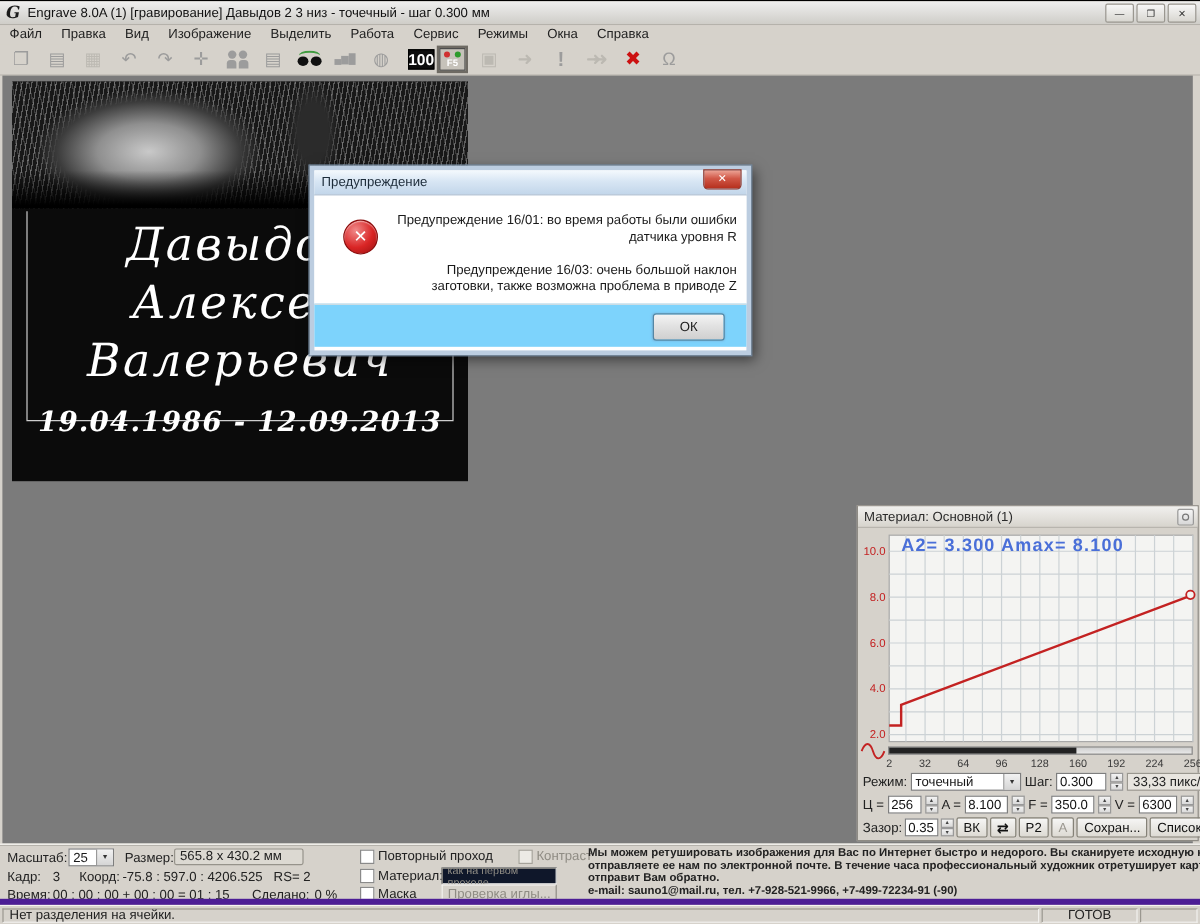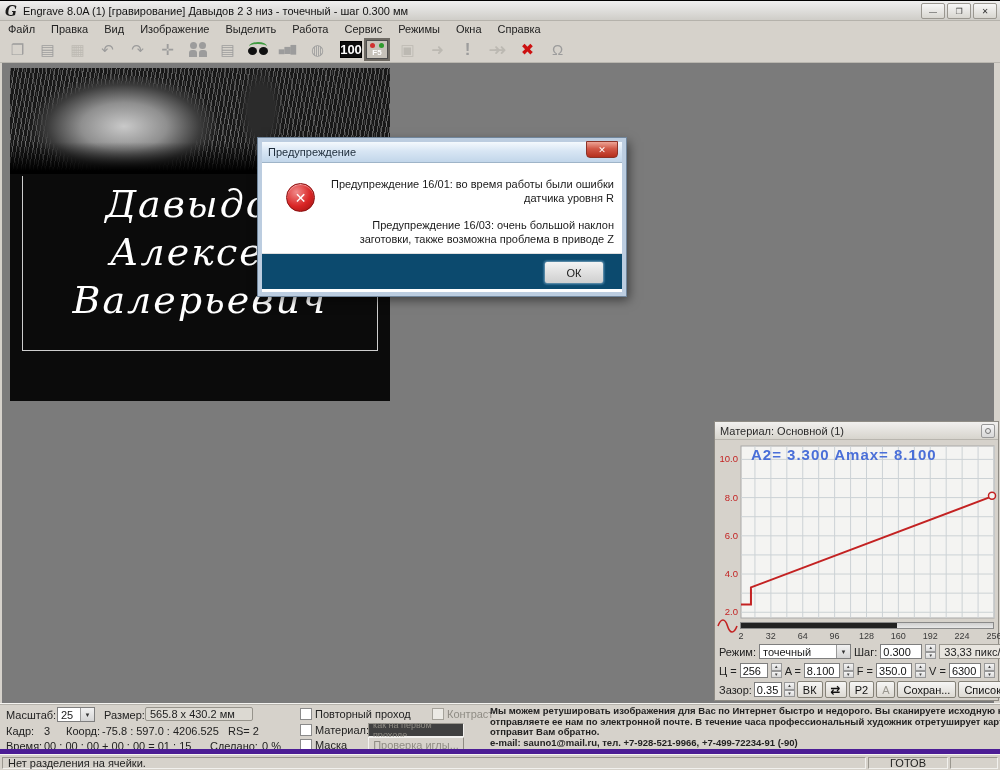--- a/index.html
+++ b/index.html
@@ -79,21 +79,21 @@
   .dlg-close{position:absolute;right:4px;top:-1px;width:30px;height:15px;border:1px solid #8c3328;
     border-radius:0 0 4px 4px;background:linear-gradient(#eda496,#d15847 45%,#b52f1d);
     color:#fff;font-size:9px;font-weight:bold;display:flex;align-items:center;justify-content:center;}
   .dlg-body{position:relative;height:90px;background:#fff;}
   .err-icon{position:absolute;left:24px;top:20px;width:27px;height:27px;border-radius:50%;
     background:radial-gradient(circle at 35% 30%, #f08a8a, #d92525 55%, #991010);
     border:1px solid #8a0c0c;display:flex;align-items:center;justify-content:center;
     color:#fff;font-weight:bold;font-size:14px;box-shadow:inset 0 1px 1px rgba(255,255,255,.5);}
   .dlg-msgs{position:absolute;left:56px;top:14px;width:296px;line-height:14px;color:#1a1a1a;}
   .dlg-msgs div{margin-bottom:13px;}
-  .dlg-footer{height:35px;background:#0c4a6e;border-top:1px solid #dfdfdf;position:relative;}
+  .dlg-footer{height:35px;background:#7dd3fc;border-top:1px solid #dfdfdf;position:relative;}
   .ok-btn{position:absolute;right:18px;top:7px;width:58px;height:21px;border:1px solid #5586a3;
     border-radius:3px;background:linear-gradient(#f4f4f4,#e2e2e2 45%,#cfcfcf);
     display:flex;align-items:center;justify-content:center;box-shadow:0 0 2px #7ab2d8;}
   
   .mpanel{position:absolute;left:712px;top:358px;width:285px;height:280px;background:#d6d2cb;
     border:1px solid #8e8b84;box-sizing:border-box;z-index:20;}
   .mp-header{height:17px;background:linear-gradient(#f1f0ee,#d7d4cd);border-bottom:1px solid #b8b5ae;
     display:flex;align-items:center;padding-left:5px;color:#2a2a2a;position:relative;}
   .mp-hbtn{position:absolute;right:3px;top:2px;width:12px;height:12px;border:1px solid #999;
     border-radius:2px;background:linear-gradient(#f5f5f5,#d8d8d8);}
@@ -125,21 +125,21 @@
   .pbtn.dis{color:#9a978f;}
   .pbtn.icon{font-weight:bold;font-size:12px;}
   
   .bottompanel{position:absolute;left:0;top:702px;width:100%;height:46px;background:#d6d2cb;
     border-top:1px solid #f5f4f1;box-shadow:inset 0 1px 0 #b5b2ab;}
   .bp{position:absolute;white-space:nowrap;color:#222;}
   .bp-field{position:absolute;background:#dcd9d2;border:1px solid #96938b;border-radius:2px;
     height:14px;box-sizing:border-box;display:flex;align-items:center;padding:0 4px;color:#222;}
   .cb{position:absolute;width:10px;height:10px;background:#fff;border:1px solid #8a8a8a;}
   .cb.dis{background:#eceae5;border-color:#a5a29a;}
-  .dis-field{position:absolute;background:#404040;border:1px solid;border-color:#9a978f #f2f1ee #f2f1ee #9a978f;
+  .dis-field{position:absolute;background:#0f172a;border:1px solid;border-color:#9a978f #f2f1ee #f2f1ee #9a978f;
     color:#8f8c84;font-size:9px;display:flex;align-items:center;padding:0 4px;box-sizing:border-box;height:14px;}
   .dis-btn{position:absolute;background:#d6d2cb;border:1px solid;border-color:#f2f1ee #8f8c84 #8f8c84 #f2f1ee;
     color:#8f8c84;display:flex;align-items:center;justify-content:center;box-sizing:border-box;height:15px;}
   .ad{position:absolute;left:358px;top:2px;width:570px;font-size:9.5px;font-weight:bold;
     line-height:10.5px;color:#222;}
   
   .statusbar{position:absolute;left:0;top:748px;width:100%;height:22px;background:#d6d2cb;
     border-top:5px solid #4c1d95;box-shadow:inset 0 1px 0 #f5f4f1;display:flex;align-items:stretch;
     padding:3px 2px 2px 2px;box-sizing:border-box;gap:2px;}
   .sb-cell{border:1px solid;border-color:#9a978f #f2f1ee #f2f1ee #9a978f;display:flex;align-items:center;
@@ -236,20 +236,21 @@
 
   <div class="workspace">
 
     <div class="photo">
       <div class="photo-img"></div>
       <div class="photo-frame"></div>
       <div class="memorial">
         <div class="nm">Давыдов</div>
         <div class="nm">Алексей</div>
         <div class="nm">Валерьевич</div>
+        <div class="dt">19.04.1986  -  12.09.2013</div>
       </div>
     </div>
 
     <div class="dialog">
       <div class="dlg-title">
         <span>Предупреждение</span>
         <span class="dlg-close">✕</span>
       </div>
       <div class="dlg-body">
         <span class="err-icon">✕</span>

